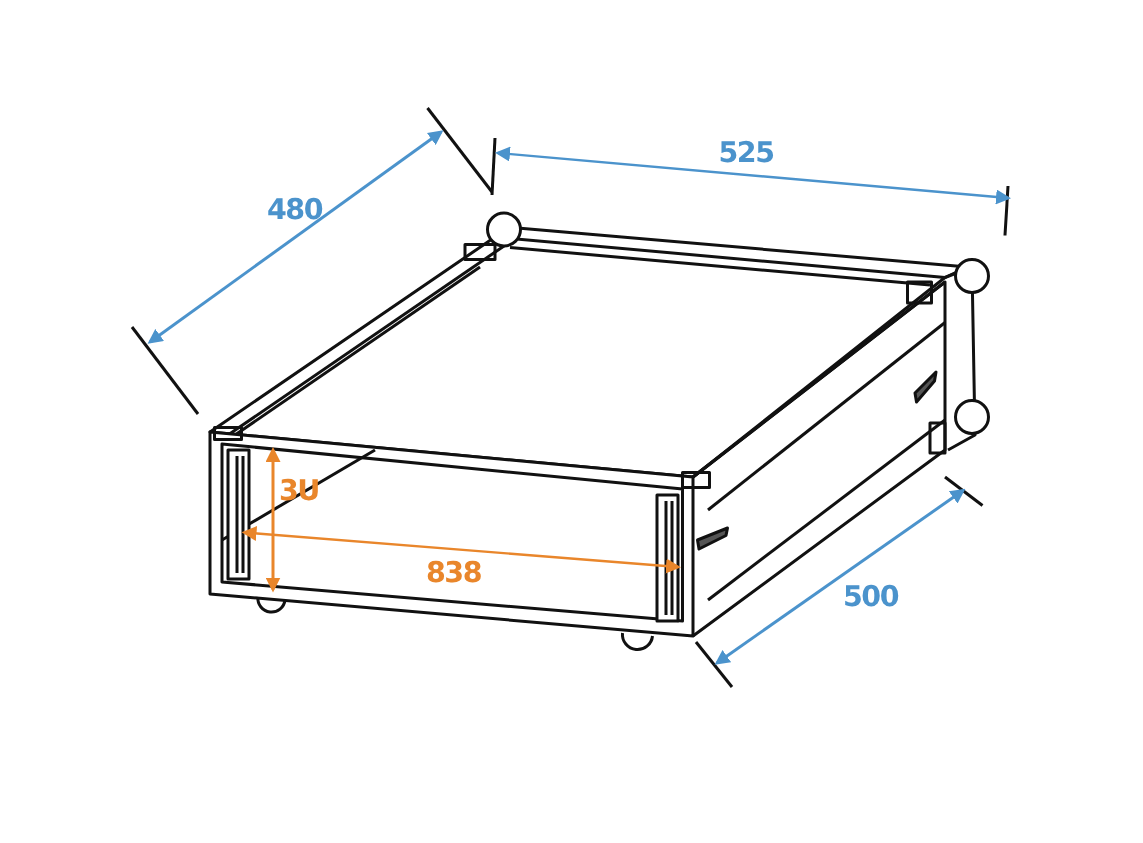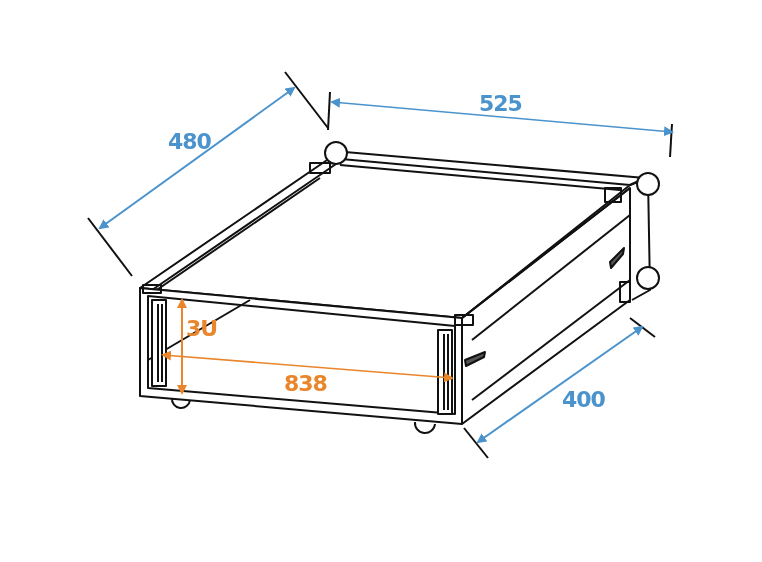--- a/index.html
+++ b/index.html
@@ -1,18 +1,18 @@
 <!DOCTYPE html>
 <html><head>
 <meta charset="utf-8">
 <style>
   html, body { margin:0; padding:0; background:#ffffff; }
   body { width:762px; height:562px; position:relative; overflow:hidden; font-family:"Liberation Sans", sans-serif; }
   svg { position:absolute; left:0; top:0; }
-  .lbl { position:absolute; font-family:"DejaVu Sans", sans-serif; font-weight:bold; font-size:22px; letter-spacing:-1px; line-height:1; }
+  .lbl { position:absolute; font-family:"DejaVu Sans", sans-serif; font-weight:bold; font-size:19px; letter-spacing:-1px; line-height:1; }
   .blue { color:#4b93cc; }
   .orange { color:#e9862b; }
 </style>
 </head>
 <body>
 
 <svg width="762" height="562" viewBox="0 0 762 562" xmlns="http://www.w3.org/2000/svg">
   <defs>
     <marker id="ab" markerWidth="10" markerHeight="10" refX="8" refY="5" orient="auto-start-reverse" markerUnits="userSpaceOnUse">
       <path d="M0,0 L10,5 L0,10 z" fill="#4b93cc"></path>
@@ -75,17 +75,17 @@
 
   <g>
     <line x1="100" y1="228" x2="294" y2="88" stroke="#4b93cc" stroke-width="2" marker-start="url(#ab)" marker-end="url(#ab)"></line>
     <line x1="332" y1="102" x2="672" y2="132" stroke="#4b93cc" stroke-width="1.6" marker-start="url(#ab)" marker-end="url(#ab)"></line>
     <line x1="478" y1="442" x2="642" y2="327" stroke="#4b93cc" stroke-width="2" marker-start="url(#ab)" marker-end="url(#ab)"></line>
     <line x1="163" y1="355" x2="452" y2="378" stroke="#e9862b" stroke-width="1.6" marker-start="url(#ao)" marker-end="url(#ao)"></line>
     <line x1="182" y1="300" x2="182" y2="393" stroke="#e9862b" stroke-width="2" marker-start="url(#ao)" marker-end="url(#ao)"></line>
   </g>
 </svg>
 
-<div class="lbl blue" style="left:168px;top:131px;">480</div>
+<div class="lbl blue" style="left:178px;top:131px;">480</div>
 <div class="lbl blue" style="left:479px;top:93px;">525</div>
-<div class="lbl blue" style="left:562px;top:389px;">400</div>
+<div class="lbl blue" style="left:562px;top:389px;">500</div>
 <div class="lbl orange" style="left:284px;top:373px;">838</div>
 <div class="lbl orange" style="left:186px;top:318px;">3U</div>
 
 </body></html>

